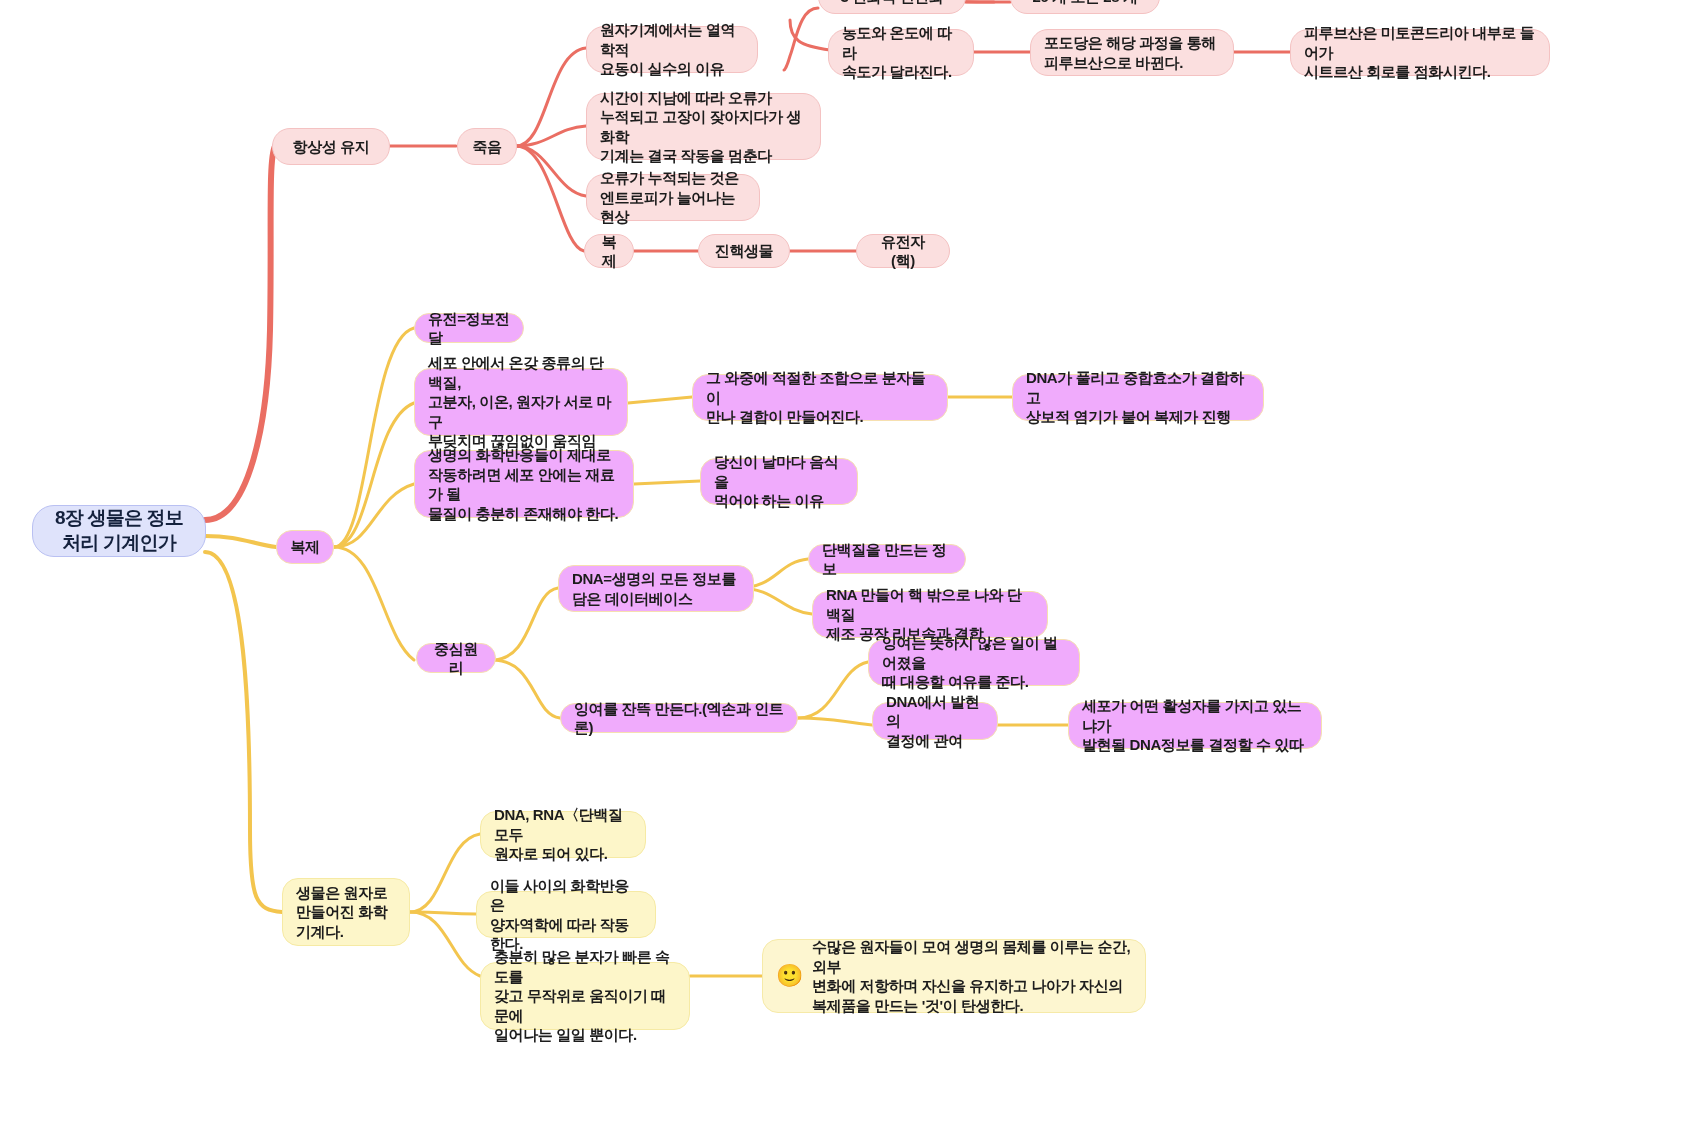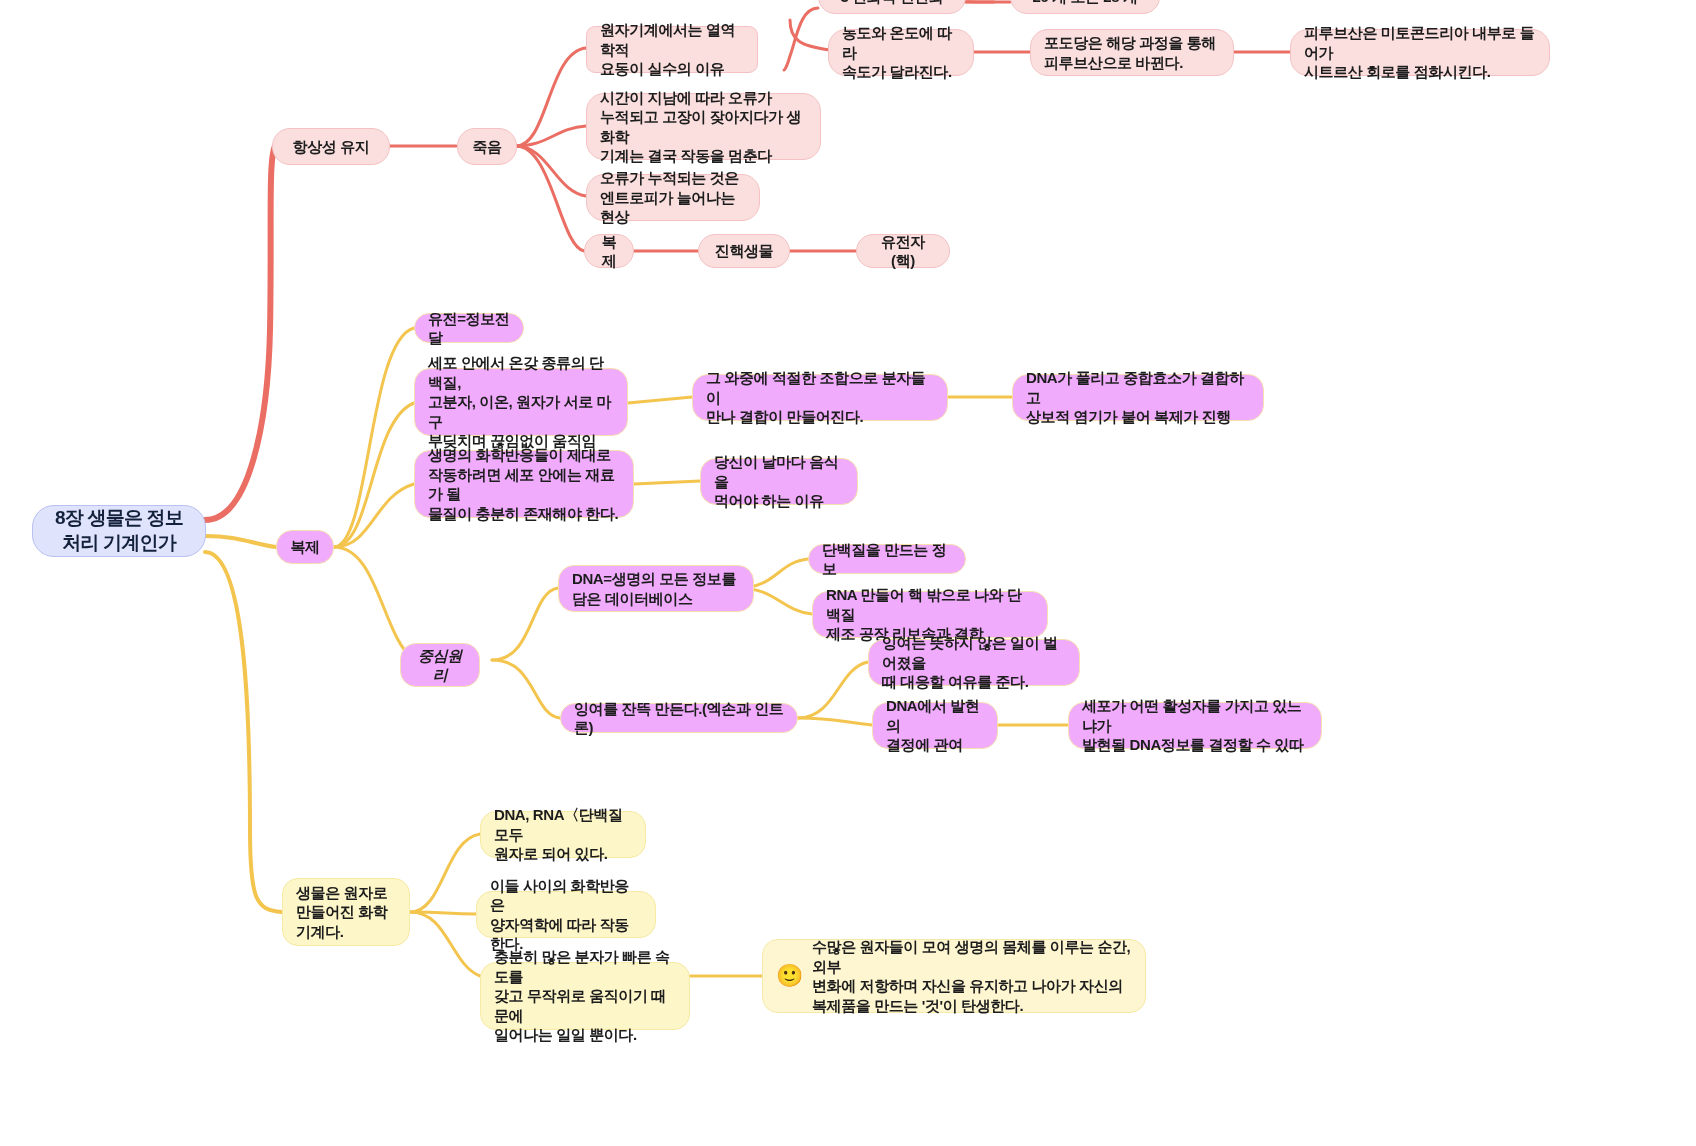--- a/index.html
+++ b/index.html
@@ -151,21 +151,21 @@
   </div>
 
   <div class="node n-red center" style="left:272px; top:128px; width:118px; height:37px;">
     <span class="txt">항상성 유지</span>
   </div>
 
   <div class="node n-red center" style="left:457px; top:128px; width:60px; height:37px;">
     <span class="txt">죽음</span>
   </div>
 
-  <div class="node n-red" style="left:586px; top:26px; width:172px; height:47px;border-radius:9px;">
+  <div class="node n-red" style="left:586px; top:26px; width:172px; height:47px;">
     <span class="txt">원자기계에서는 열역학적
 요동이 실수의 이유</span>
   </div>
 
   <div class="node n-red" style="left:586px; top:93px; width:235px; height:67px;">
     <span class="txt">시간이 지남에 따라 오류가
 누적되고 고장이 잦아지다가 생화학
 기계는 결국 작동을 멈춘다</span>
   </div>
 
@@ -237,21 +237,21 @@
     <span class="txt">생명의 화학반응들이 제대로
 작동하려면 세포 안에는 재료가 될
 물질이 충분히 존재해야 한다.</span>
   </div>
 
   <div class="node n-yel" style="left:700px; top:458px; width:158px; height:47px;">
     <span class="txt">당신이 날마다 음식을
 먹어야 하는 이유</span>
   </div>
 
-  <div class="node n-yel center" style="left:400px; top:643px; width:80px; height:44px;font-style:italic;">
+  <div class="node n-yel center" style="left:416px; top:643px; width:80px; height:30px;">
     <span class="txt">중심원리</span>
   </div>
 
   <div class="node n-yel" style="left:558px; top:565px; width:196px; height:47px;">
     <span class="txt">DNA=생명의 모든 정보를
 담은 데이터베이스</span>
   </div>
 
   <div class="node n-yel" style="left:808px; top:544px; width:158px; height:30px;">
     <span class="txt">단백질을 만드는 정보</span>
@@ -264,21 +264,21 @@
 
   <div class="node n-yel" style="left:560px; top:703px; width:238px; height:30px;">
     <span class="txt">잉여를 잔뜩 만든다.(엑손과 인트론)</span>
   </div>
 
   <div class="node n-yel" style="left:868px; top:639px; width:212px; height:47px;">
     <span class="txt">잉여는 뜻하지 않은 일이 벌어졌을
 때 대응할 여유를 준다.</span>
   </div>
 
-  <div class="node n-yel" style="left:872px; top:702px; width:126px; height:47px;">
+  <div class="node n-yel" style="left:872px; top:702px; width:126px; height:38px;">
     <span class="txt">DNA에서 발현의
 결정에 관여</span>
   </div>
 
   <div class="node n-yel" style="left:1068px; top:702px; width:254px; height:47px;">
     <span class="txt">세포가 어떤 활성자를 가지고 있느냐가
 발현될 DNA정보를 결정할 수 있따</span>
   </div>
 
   <div class="node n-lemon" style="left:282px; top:878px; width:128px; height:68px;">

